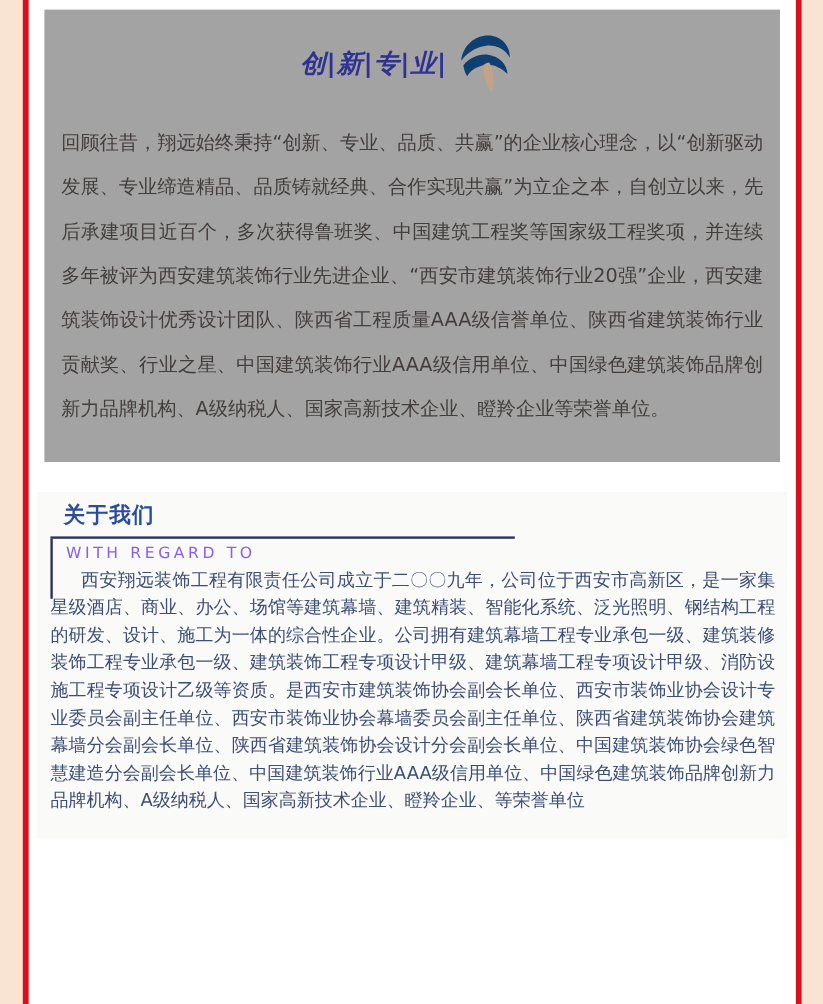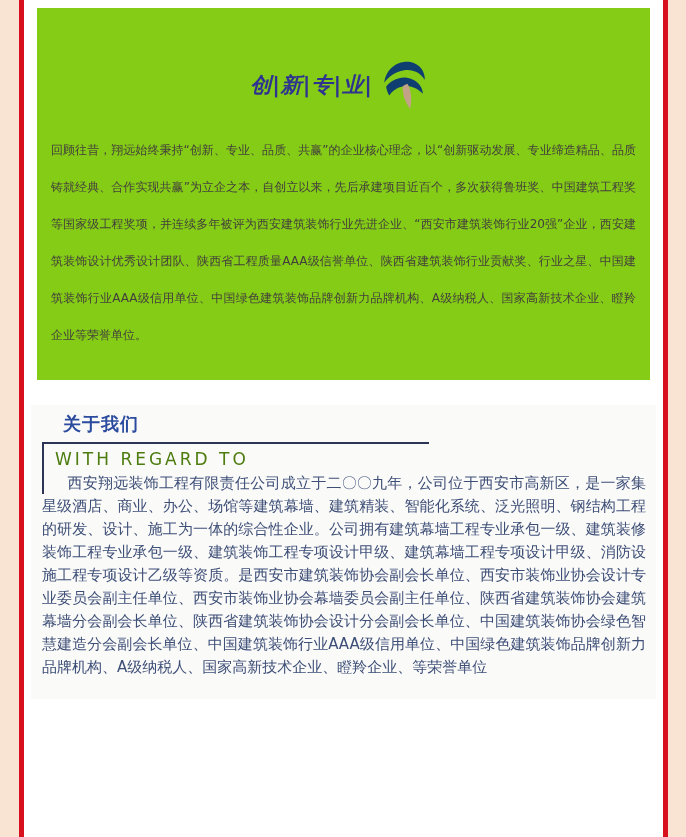--- a/index.html
+++ b/index.html
@@ -12,56 +12,56 @@
   .frame-line { position:absolute; top:0; bottom:0; width:5px; background:#D8101E; }
   .frame-line.left  { left:19px; }
   .frame-line.right { left:663px; }
   .content {
     position:absolute; top:0; bottom:0; left:24px; width:639px;
     background:#FFFFFF; overflow:hidden;
   }
   
   .cream-panel {
     margin:8px 13px 0 13px;
-    background:#84cc16;
-    padding:48px 14px 26px 14px;
+    background:#a3a3a3;
+    padding:16px 14px 26px 14px;
   }
   .brand-banner {
     display:flex; align-items:center; justify-content:center;
     margin-bottom:18px;
   }
   .brand-text {
     color:#2F3390; font-size:21px; font-weight:bold; font-style:italic;
     letter-spacing:1px; white-space:nowrap;
   }
   .brand-logo { width:46px; height:58px; margin:0 9px; flex:0 0 auto; }
   .intro-p {
-    color:#433E3C; font-size:12px; line-height:37px;
+    color:#433E3C; font-size:16px; line-height:37px;
     text-align:justify; text-justify:inter-ideograph;
   }
   .intro-p + .intro-p { margin-top:10px; }
   
   .about-section {
     margin:25px 7px 0 7px;
     background:#FAFAF8;
     padding:7px 10px 20px 11px;
   }
   .about-title {
     color:#2B4B9E; font-size:18px; font-weight:bold;
-    margin-left:21px; letter-spacing:1px;
+    margin-left:11px; letter-spacing:1px;
   }
   .about-rule {
     position:relative; margin-top:6px;
     width:64%; border-top:2px solid #2D3557;
   }
   .about-rule .tick {
     position:absolute; left:0; top:0; width:2px; height:50px; background:#2D3557;
   }
   .about-subtitle {
-    color:#4d7c0f; font-size:17px; letter-spacing:3px;
+    color:#8b5cf6; font-size:13px; letter-spacing:3px;
     margin:5px 0 3px 13px;
   }
   .about-body {
     color:#3D4E77; font-size:15px; line-height:23px;
     text-align:justify; text-justify:inter-ideograph;
     text-indent:1.7em;
   }
 </style>
 </head>
 <body>

